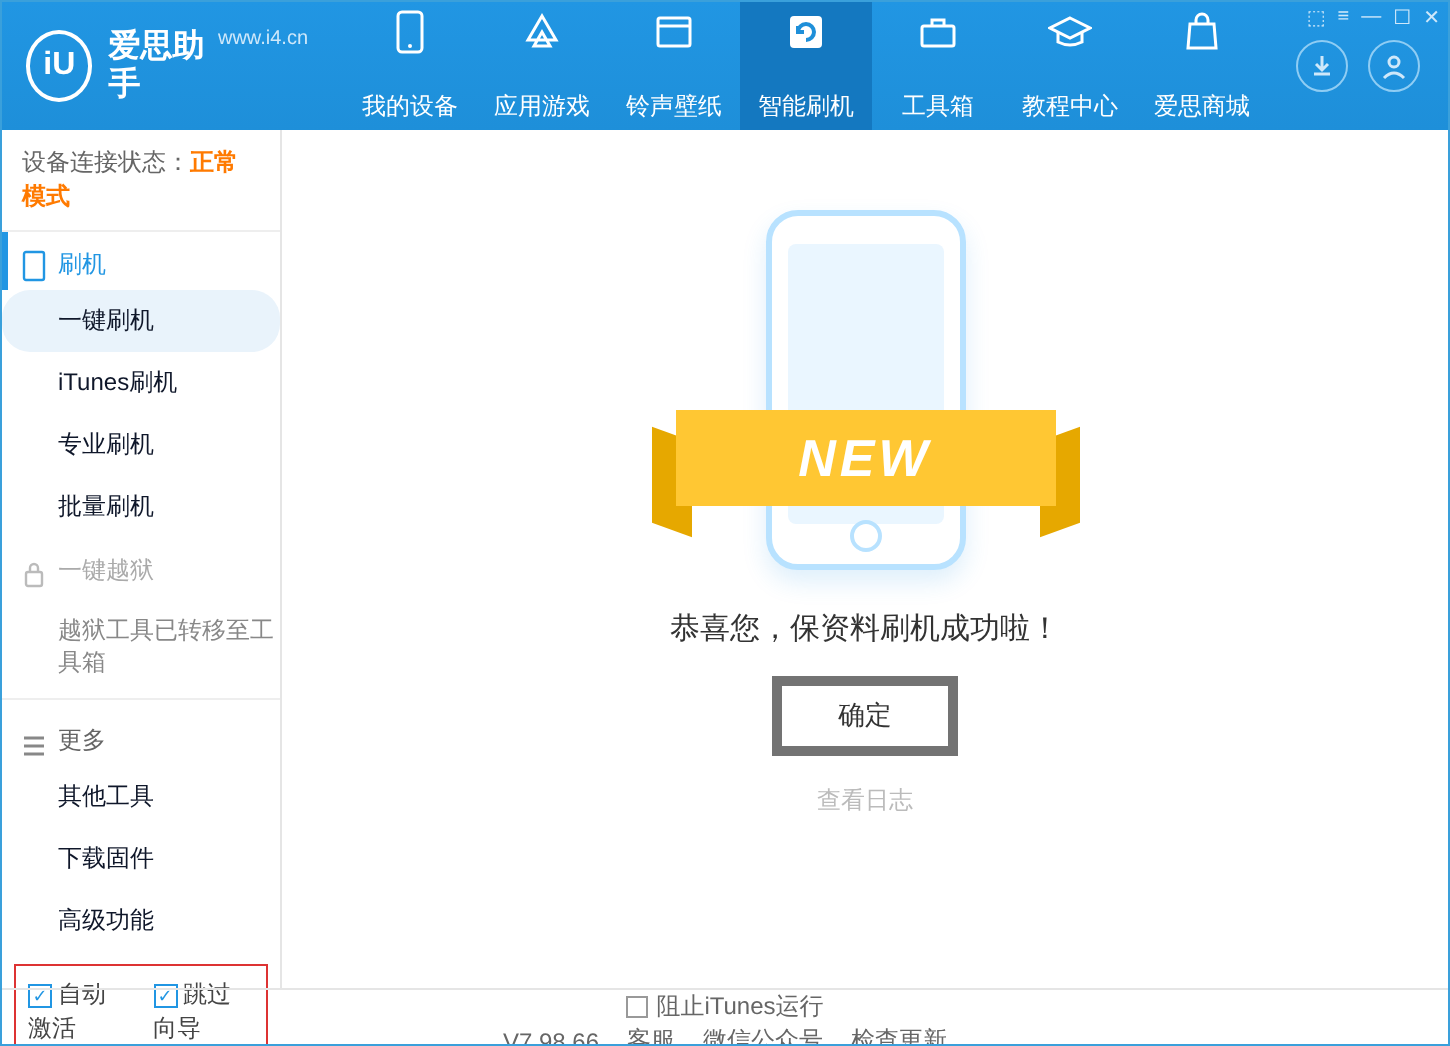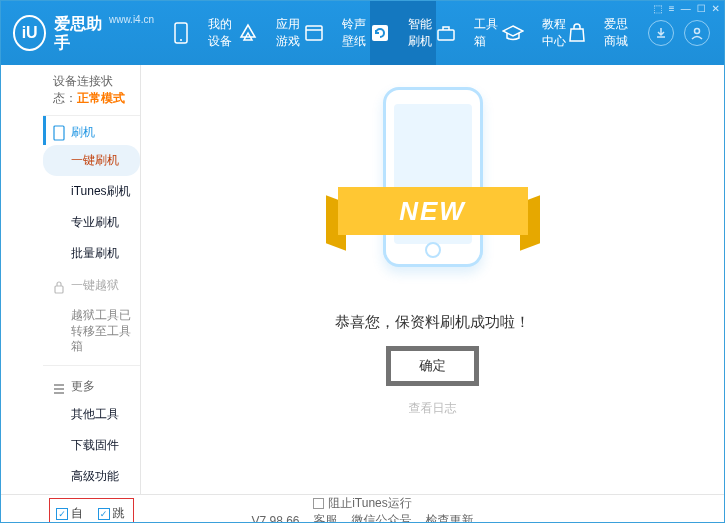--- a/index.html
+++ b/index.html
@@ -7,49 +7,49 @@
 .app { width: 725px; height: 523px; border: 1px solid #3aa0db; display: flex; flex-direction: column; overflow: hidden; }
 .header { background: linear-gradient(#2196e3, #1e8fd9); color: #fff; height: 64px; display: flex; align-items: stretch; position: relative; }
 .title-icons { position: absolute; top: 2px; right: 4px; display: flex; gap: 6px; font-size: 10px; color: #cfe8fa; }
 .title-icons span { cursor: pointer; }
 .logo { display: flex; align-items: center; gap: 8px; padding: 0 12px; }
 .logo-badge { width: 36px; height: 36px; border: 2px solid #fff; border-radius: 50%; display: flex; align-items: center; justify-content: center; font-size: 16px; font-weight: bold; }
 .logo-text { display: flex; flex-direction: row; line-height: 1.2; }
 .logo-text .cn { font-size: 16px; font-weight: 600; }
 .logo-text .url { font-size: 10px; color: #cfe8fa; }
 .nav { display: flex; flex: 1; margin-left: 6px; }
-.nav-item { width: 66px; display: flex; flex-direction: row; align-items: center; justify-content: center; cursor: pointer; font-size: 12px; gap: 18px; }
+.nav-item { width: 66px; display: flex; flex-direction: column; align-items: center; justify-content: center; cursor: pointer; font-size: 12px; gap: 18px; }
 .nav-item.active { background: #1478c0; }
 .nav-item .ic { width: 22px; height: 22px; display: flex; align-items: center; justify-content: center; }
 .header-right { display: flex; align-items: center; gap: 10px; padding: 0 14px; }
 .circle-btn { width: 26px; height: 26px; border: 1.5px solid #8fcdf4; border-radius: 50%; display: flex; align-items: center; justify-content: center; cursor: pointer; color: #cfe8fa; }
 .body { flex: 1; display: flex; min-height: 0; }
-.sidebar { width: 140px; border-right: 1px solid #e5e5e5; display: flex; flex-direction: column; padding-left: 42px; }
+.sidebar { width: 140px; border-right: 1px solid #e5e5e5; display: flex; flex-direction: column; }
 .status-row { padding: 8px 10px; color: #666; border-bottom: 1px solid #eee; }
 .status-row .val { color: #ff7a00; font-weight: bold; }
 .side-section { padding: 8px 0 4px 10px; display: flex; align-items: flex-end; gap: 6px; color: #333; }
 .side-section.active { color: #2196e3; border-left: 3px solid #2196e3; padding-left: 7px; }
 .side-items { display: flex; flex-direction: column; }
 .side-item { padding: 7px 0 7px 28px; color: #0f172a; cursor: pointer; }
-.side-item.selected { background: #e9f3fb; color: #c2410c; border-radius: 14px; }
+.side-item.selected { background: #e9f3fb; color: #0f172a; border-radius: 14px; }
 .side-lock { display: flex; align-items: flex-end; gap: 6px; padding: 8px 10px; color: #aaa; }
 .side-lock-sub { padding: 6px 0 6px 28px; color: #888; line-height: 1.3; }
 .side-divider { border-top: 1px solid #eee; margin: 4px 0; }
 .checkbox-row { border: 1px solid #d33; margin: 6px 6px 0 6px; padding: 6px; display: flex; gap: 12px; align-items: center; color: #444; }
 .chk { width: 12px; height: 12px; border: 1px solid #2196e3; display: inline-flex; align-items: center; justify-content: center; color: #2196e3; font-size: 9px; margin-right: 3px; }
-.main { flex: 1; display: flex; flex-direction: column; align-items: center; justify-content: flex-start; padding-top: 22px; position: relative; }
+.main { flex: 1; display: flex; flex-direction: column; align-items: center; justify-content: flex-start; padding-top: 40px; position: relative; }
 .phone-wrap { position: relative; width: 170px; height: 200px; }
 .phone { width: 100px; height: 180px; background: #fff; border: 3px solid #b8e2ff; border-radius: 16px; position: absolute; left: 35px; top: 0; box-shadow: 0 6px 12px rgba(33,150,227,0.15); }
 .phone::before { content: ""; position: absolute; top: 14px; left: 8px; right: 8px; bottom: 20px; background: #eaf6ff; border-radius: 4px; }
 .phone::after { content: ""; position: absolute; bottom: 6px; left: 50%; transform: translateX(-50%); width: 12px; height: 12px; border: 2px solid #b8e2ff; border-radius: 50%; }
 .ribbon { position: absolute; top: 100px; left: -10px; width: 190px; height: 48px; background: #ffc733; display: flex; align-items: center; justify-content: center; font-size: 26px; font-weight: 900; color: #fff; letter-spacing: 2px; font-style: italic; }
 .ribbon::before, .ribbon::after { content: ""; position: absolute; top: 12px; width: 20px; height: 48px; background: #e6a800; z-index: -1; }
 .ribbon::before { left: -12px; transform: skewY(20deg); }
 .ribbon::after { right: -12px; transform: skewY(-20deg); }
-.success-text { margin-top: 26px; font-size: 15px; color: #333; }
+.success-text { font-size: 15px; color: #333; }
 .ok-btn { margin-top: 14px; padding: 6px 28px; border: 5px solid #737373; background: #fff; cursor: pointer; color: #333; }
 .view-log { margin-top: 14px; color: #bbb; font-size: 12px; cursor: pointer; }
 .footer { height: 28px; border-top: 1px solid #e5e5e5; display: flex; align-items: center; justify-content: space-between; padding: 0 10px; color: #666; font-size: 12px; flex-direction: column; }
 .footer-left { display: flex; align-items: center; gap: 4px; }
 .footer-right { display: flex; align-items: center; gap: 14px; }
 .footer-right span { cursor: pointer; text-decoration: underline; }
 .chk2 { width: 11px; height: 11px; border: 1px solid #999; display: inline-block; }
 svg { display: block; }
 </style>
 </head>

